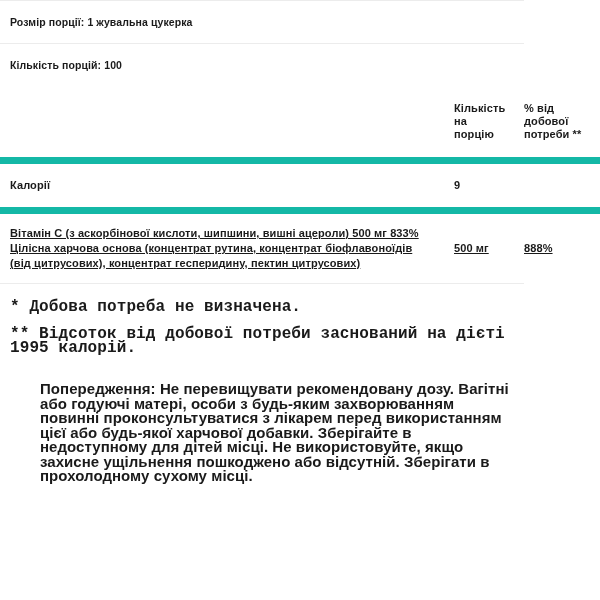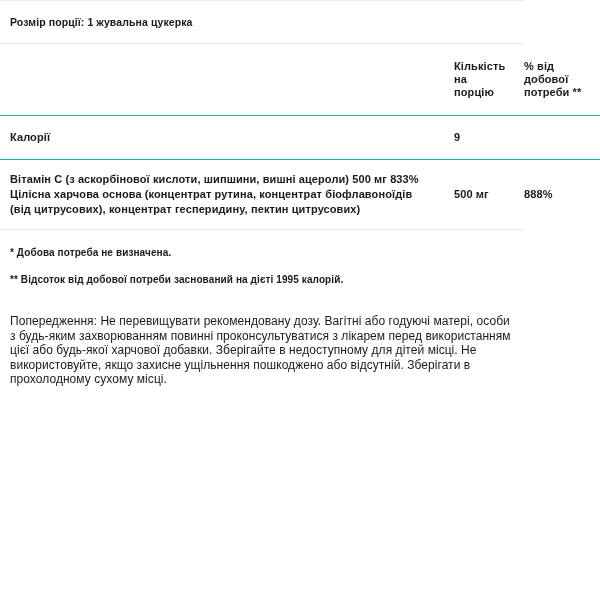--- a/index.html
+++ b/index.html
@@ -63,70 +63,73 @@
   .head-row th {
     padding: 16px 8px 16px 0;
     line-height: 13px;
     vertical-align: top;
   }
   .head-row th.c1 { padding-left: 10px; }
   .head-row th.c2 { padding-left: 12px; }
   .head-row th.c3 { padding-left: 7px; }
 
   .body-row td {
-    border-top: 1px solid #14b8a6;
+    border-top: 7px solid #14b8a6;
     padding: 14px 8px 14px 0;
     line-height: 15px;
   }
   .body-row td.c1 { padding-left: 10px; padding-right: 14px; }
   .body-row td.c2 { padding-left: 12px; }
   .body-row td.c3 { padding-left: 7px; }
 
-  .body-row.tall td { padding-top: 12px; padding-bottom: 12px; }
+  .body-row.tall td { padding-top: 12px; padding-bottom: 12px; text-decoration: underline; }
 
   .table-end {
     border-top: 1px solid #ececec;
     width: 100%;
     height: 0;
   }
 
   
   .footnotes {
     padding: 16px 10px 0 10px;
   }
   .footnote {
-    font-size: 10px;
+    font-size: 16px;
     font-weight: bold;
     color: #1a1a1a;
     line-height: 14px;
     margin-bottom: 13px;
     letter-spacing: 0.1px;
+    font-family: Liberation Mono, monospace;
   }
 
   
   .warning {
     padding: 14px 8px 0 10px;
-    font-size: 12px;
-    font-weight: normal;
+    font-size: 15px;
+    font-weight: bold;
     color: #1a1a1a;
     line-height: 14.5px;
     letter-spacing: 0.05px;
+    margin-left: 30px;
   }
 </style>
 </head>
 <body>
 
 <div class="panel">
 
   <div class="divider"></div>
 
   <div class="info-row">Розмір порції: 1 жувальна цукерка</div>
 
   <div class="divider"></div>
 
+  <div class="info-row">Кількість порцій: 100</div>
 
   <table class="nutri-table">
     <colgroup>
       <col class="c-name">
       <col class="c-amt">
       <col class="c-dv">
     </colgroup>
     <thead>
       <tr class="head-row">
         <th class="c1"></th>

